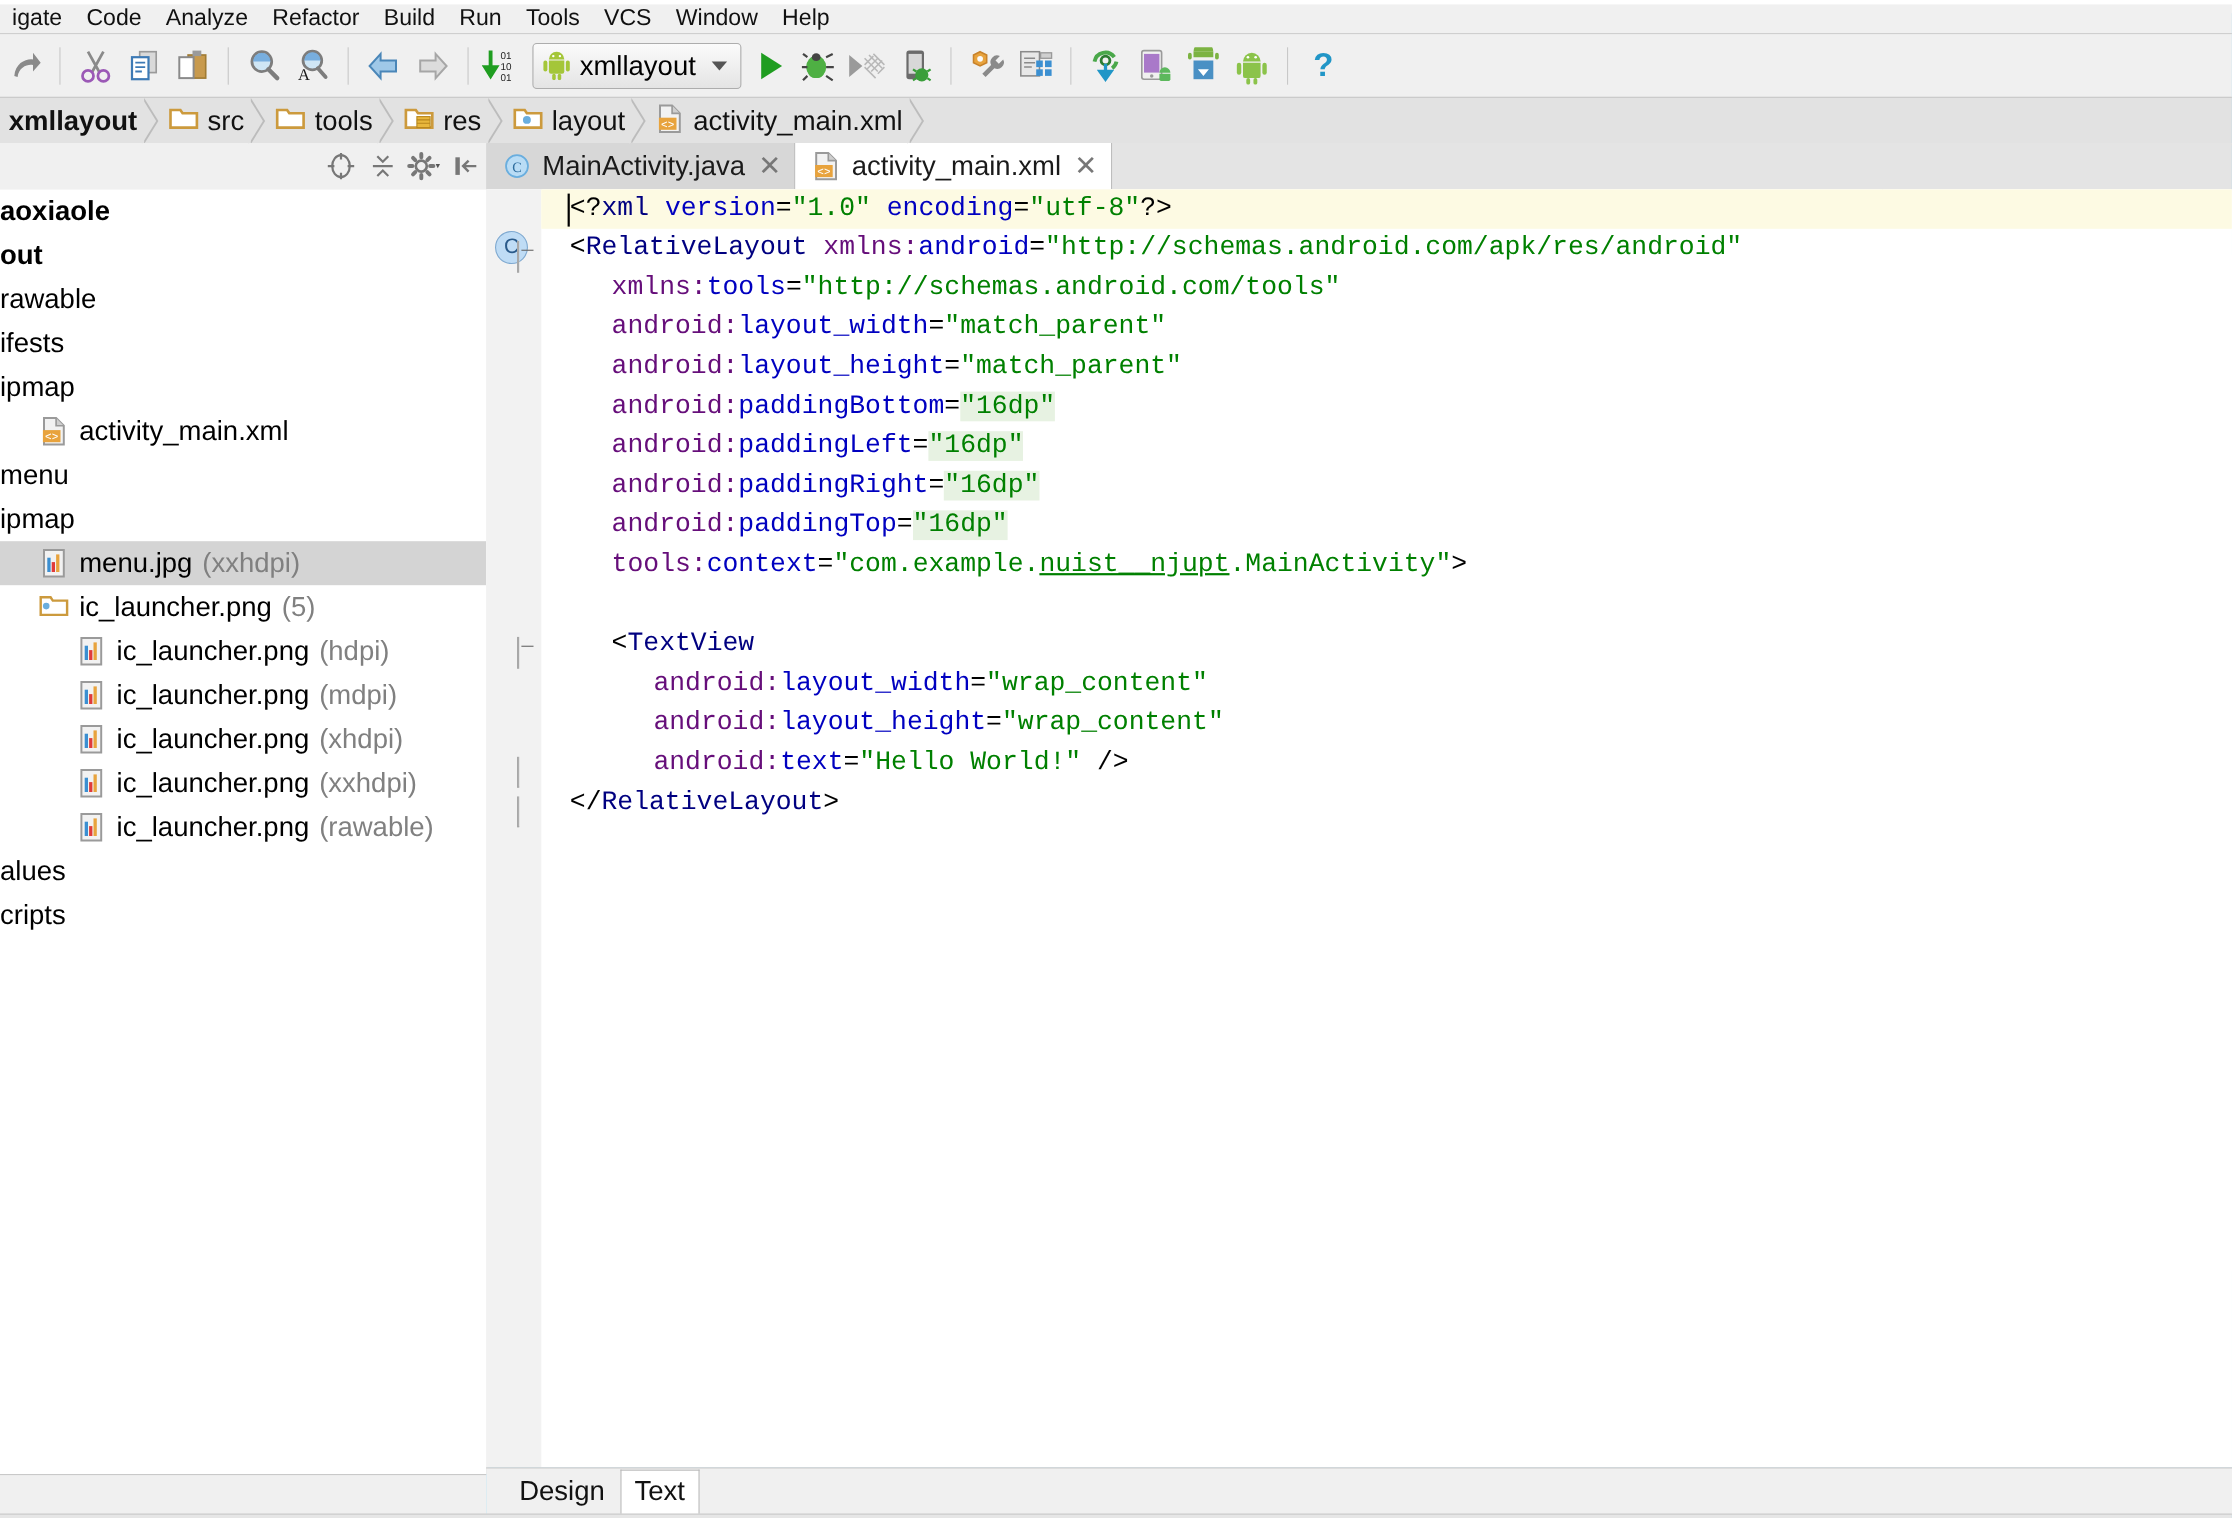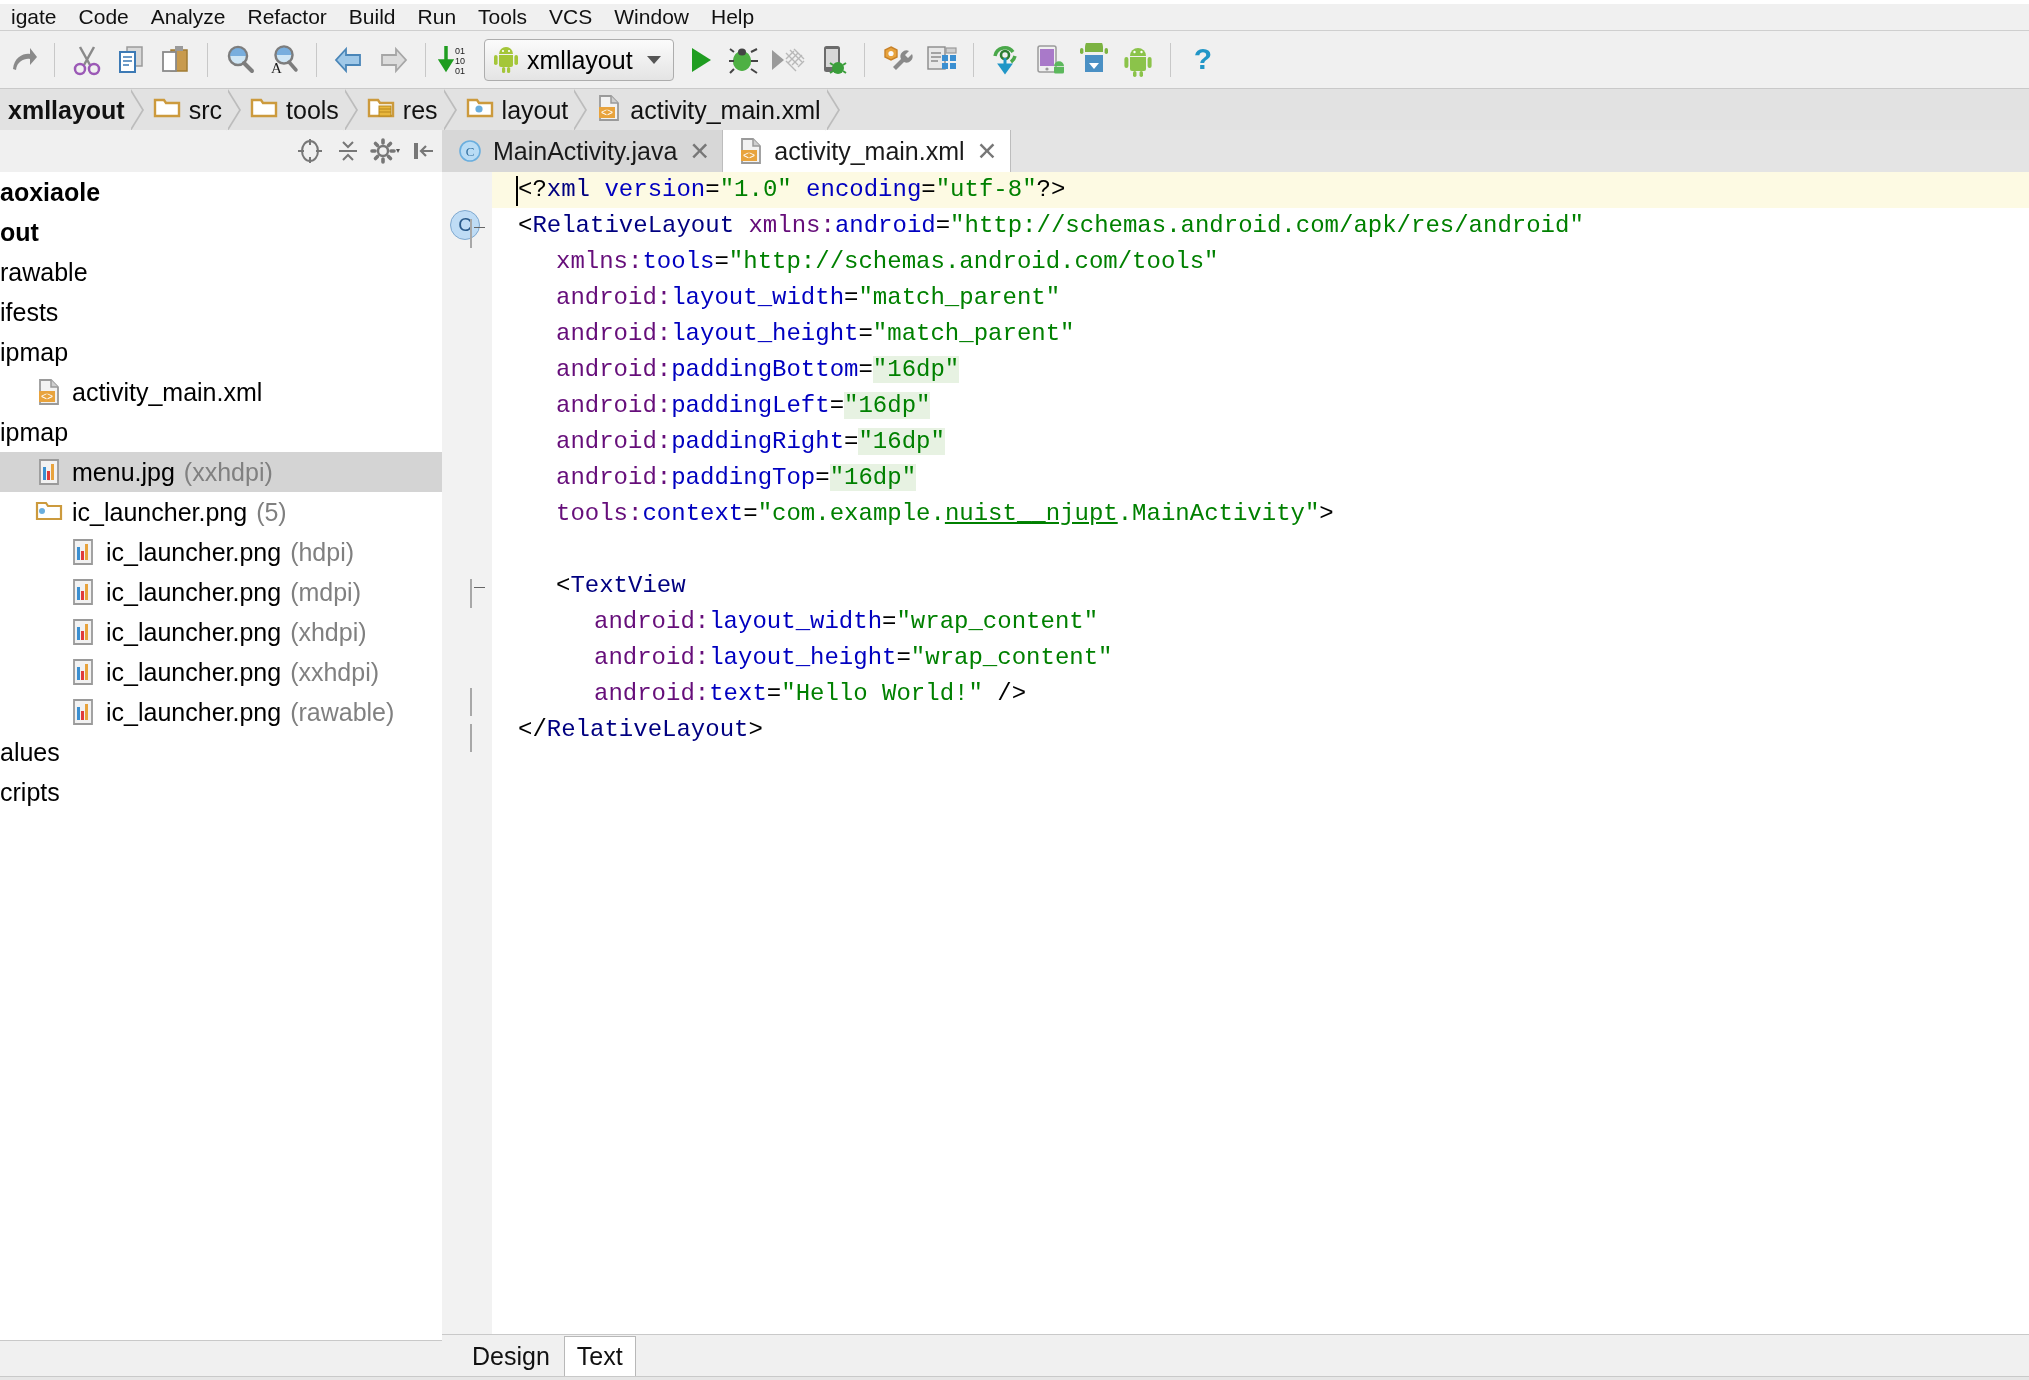--- a/index.html
+++ b/index.html
@@ -626,20 +626,23 @@
             <svg width="26" height="28" viewBox="0 0 26 28">
               <path d="M4 2 h11 l7 7 v17 h-18 z" fill="#f2f2f2" stroke="#9a9a9a" stroke-width="1.8"></path>
               <path d="M15 2 v7 h7" fill="#cfcfcf" stroke="#9a9a9a" stroke-width="1.5"></path>
               <rect x="3" y="13" width="16" height="11" fill="#e8a33d"></rect>
               <text x="11" y="22" text-anchor="middle" font-family="Liberation Mono, monospace" font-size="10" fill="#fff">&lt;&gt;</text>
             </svg>
           </span>
           <span class="tlbl">activity_main.xml</span>
         </div>
         <div class="trow" style="padding-left: 0px;">
+          <span class="tlbl">menu</span>
+        </div>
+        <div class="trow" style="padding-left: 0px;">
           <span class="tlbl">ipmap</span>
         </div>
         <div class="trow sel" style="padding-left: 34px;">
           <span class="ticon">
             <svg width="26" height="28" viewBox="0 0 26 28">
               <path d="M4 2 h18 v24 h-18 z" fill="#f2f2f2" stroke="#9a9a9a" stroke-width="1.8"></path>
               <rect x="7" y="9" width="3" height="13" fill="#3b8fd1"></rect>
               <rect x="11" y="13" width="3" height="9" fill="#e03b3b"></rect>
               <rect x="15" y="6" width="3" height="16" fill="#e8a33d"></rect>
             </svg>

